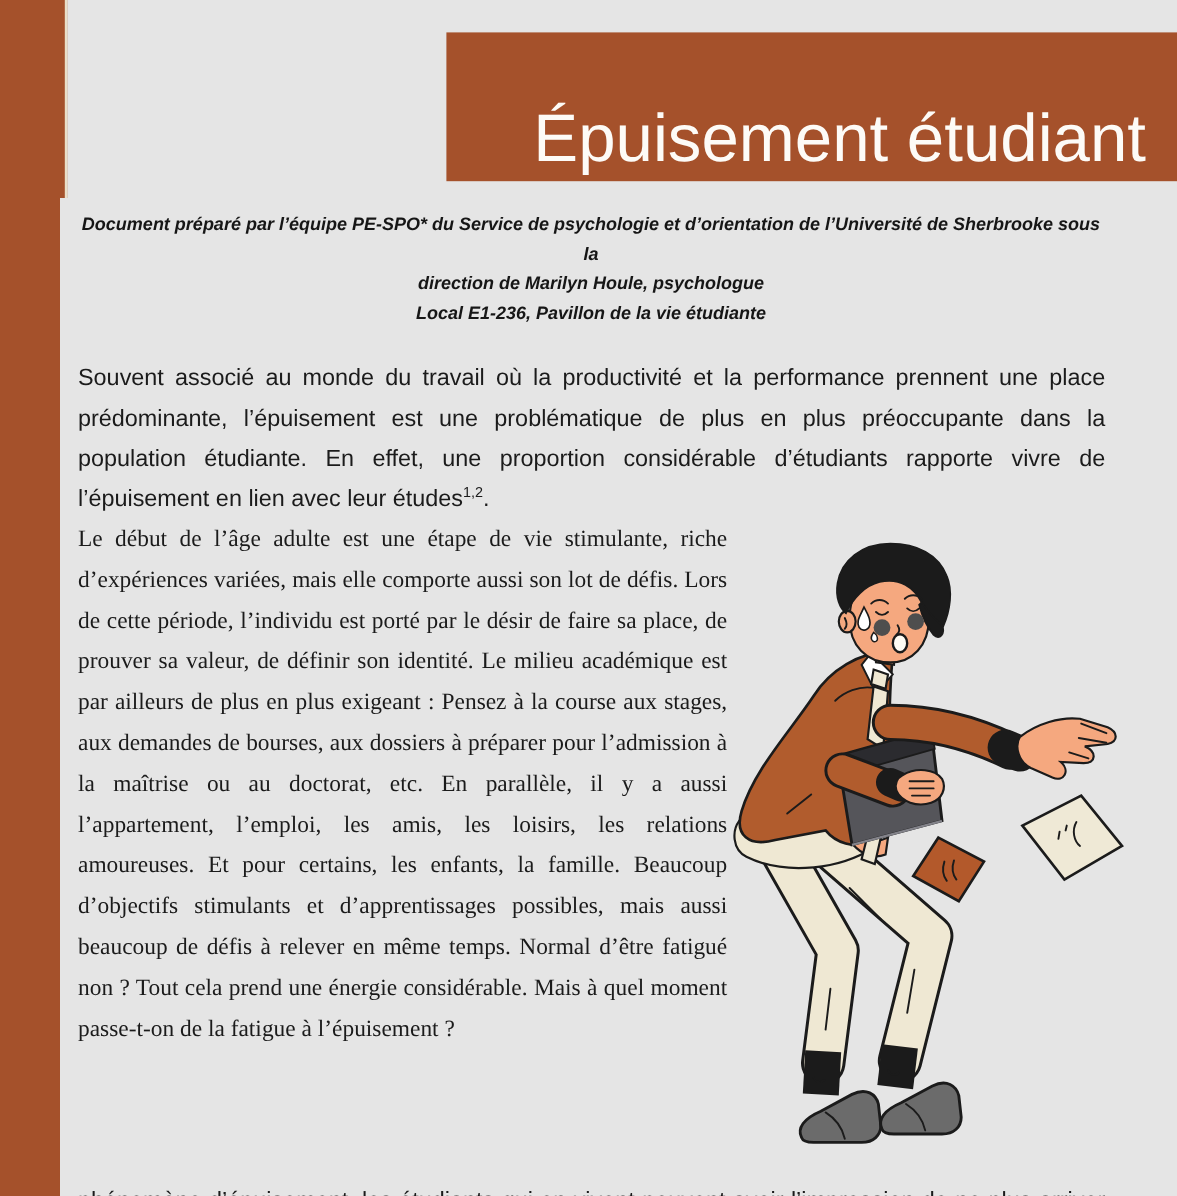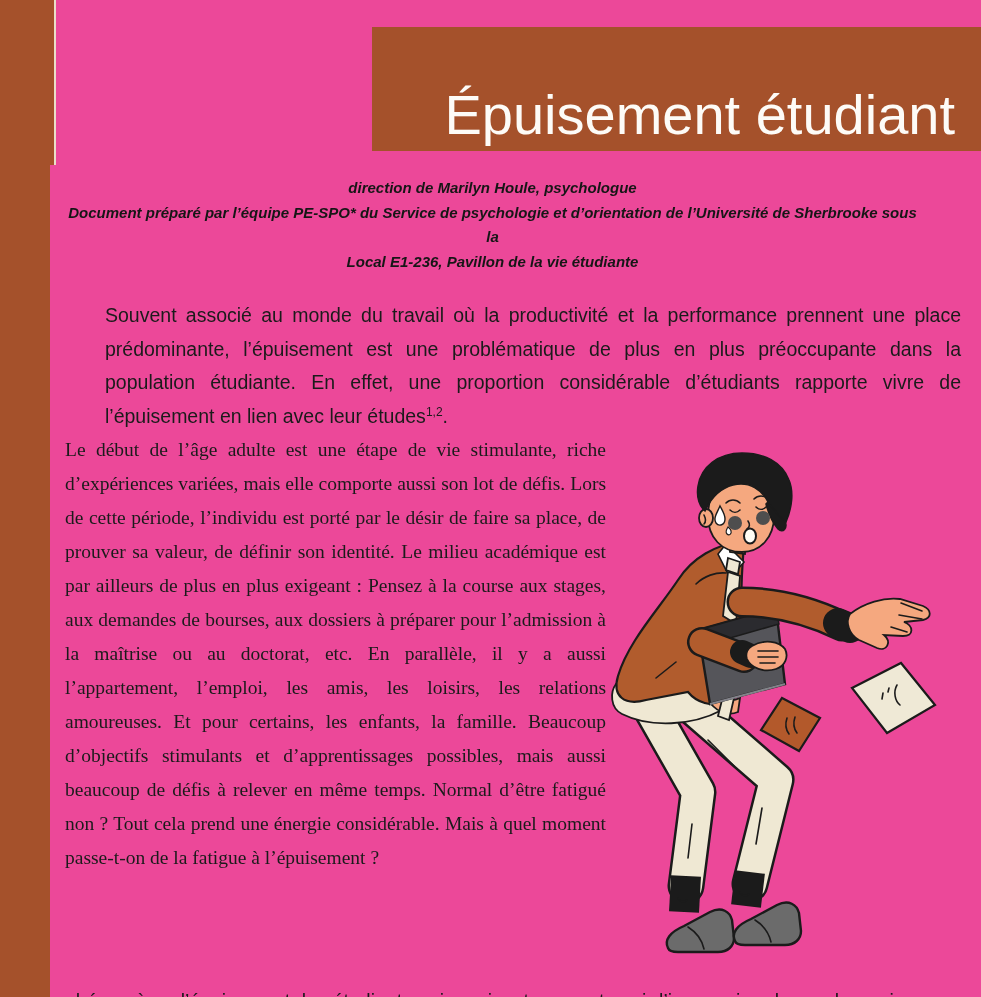--- a/index.html
+++ b/index.html
@@ -2,39 +2,39 @@
 <html style="--accent: #A5512B; --text: #1A1A1A; --cream: #EFE8D3; --jacket: #B15C2D; --skin: #F5A87F; --folder: #55555A; --shoe: #6B6B6B; --ink: #1B1B1B; --paper-orange: #B3592B;"><head>
 <meta charset="utf-8">
 <style>
   :root{
     --accent:#A5512B; --text:#1A1A1A; --cream:#EFE8D3; --jacket:#B15C2D;
     --skin:#F5A87F; --folder:#55555A; --shoe:#6B6B6B; --ink:#1B1B1B; --paper-orange:#B3592B;
   }
   *{margin:0;padding:0;box-sizing:border-box;}
   html,body{background:#888;}
   #page{
-    position:relative;width:981px;height:997px;background:#ec4899;overflow:hidden;
+    position:relative;width:981px;height:997px;background:#e5e5e5;overflow:hidden;
     font-family:"Liberation Sans","DejaVu Sans",sans-serif;color:var(--text);
     margin:0 auto;
   }
   #left-bar{position:absolute;left:0;top:0;width:50px;height:997px;background:var(--accent);}
   #left-bar-trim{position:absolute;left:50px;top:0;width:6px;height:165px;background:var(--accent);border-right:2px solid #EADFC8;}
   #banner{position:absolute;left:372px;top:27px;width:609px;height:124px;background:var(--accent);}
   #banner h1{
     position:absolute;right:26px;bottom:8px;color:#FDFBF7;font-size:56px;font-weight:300;
     letter-spacing:0px;white-space:nowrap;line-height:1;
   }
   #credits{
     position:absolute;left:65px;top:176px;width:855px;text-align:center;
     font-style:italic;font-weight:bold;font-size:15px;line-height:24.5px;color:#161616;
   }
   .body-par{
     font-size:19.5px;color:#1b1b1b;text-align:justify;hyphens:none;
   }
-  #p1{position:absolute;left:65px;top:299px;width:856px;line-height:33.5px;margin-left:40px;}
+  #p1{position:absolute;left:65px;top:299px;width:856px;line-height:33.5px;}
   #p1 sup{font-size:12px;line-height:0;}
   #p2{position:absolute;left:65px;top:433px;width:541px;line-height:34px;font-family:Liberation Serif, serif;}
   #p3{position:absolute;left:65px;top:949px;width:541px;line-height:34px;white-space:nowrap;text-align:justify;text-align-last:justify;overflow:hidden;}
   #p4{position:absolute;left:65px;top:984px;width:856px;height:13px;line-height:34px;overflow:hidden;}
   #illu{position:absolute;left:592px;top:446px;width:388px;height:528px;}
   .skin{fill:var(--skin);stroke:var(--ink);stroke-width:1.8px;}
   .cream{fill:var(--cream);stroke:var(--ink);stroke-width:1.8px;}
   .jacket{fill:var(--jacket);stroke:var(--ink);stroke-width:2.2px;}
   .hairf{fill:var(--ink);stroke:var(--ink);stroke-width:1.5px;}
   .detail{stroke:var(--ink);stroke-width:1.6px;fill:none;stroke-linecap:round;}
@@ -45,22 +45,22 @@
 <div id="page">
 
   <div id="left-bar"></div>
   <div id="left-bar-trim"></div>
 
   <div id="banner">
     <h1>Épuisement étudiant</h1>
   </div>
 
   <div id="credits">
+    <div>Document préparé par l’équipe PE-SPO*  du Service de psychologie et d’orientation de l’Université de Sherbrooke sous la</div>
     <div>direction de Marilyn Houle, psychologue</div>
-    <div>Document préparé par l’équipe PE-SPO*  du Service de psychologie et d’orientation de l’Université de Sherbrooke sous la</div>
     <div>Local E1-236, Pavillon de la vie étudiante</div>
   </div>
 
   <p id="p1" class="body-par"><span>Souvent associé au monde du travail où la productivité et la performance prennent une place prédominante, l’épuisement est une problématique de plus en plus préoccupante dans la population étudiante. En effet, une proportion considérable d’étudiants rapporte vivre de l’épuisement en lien avec leur études</span><sup>1,2</sup><span>.</span></p>
 
   <p id="p2" class="body-par">Le début de l’âge adulte est une étape de vie stimulante, riche d’expériences variées, mais elle comporte aussi son lot de défis. Lors de cette période, l’individu est porté par le désir de faire sa place, de prouver sa valeur, de définir son identité. Le milieu académique est par ailleurs de plus en plus exigeant : Pensez à la course aux stages, aux demandes de bourses, aux dossiers à préparer pour l’admission à la maîtrise ou au doctorat, etc. En parallèle, il y a aussi l’appartement, l’emploi, les amis, les loisirs, les relations amoureuses. Et pour certains, les enfants, la famille. Beaucoup d’objectifs stimulants et d’apprentissages possibles, mais aussi beaucoup de défis à relever en même temps. Normal d’être fatigué non ? Tout cela prend une énergie considérable. Mais à quel moment passe-t-on de la fatigue à l’épuisement ?</p>
 
 
   <p id="p4" class="body-par">phénomène d’épuisement, les étudiants qui en vivent peuvent avoir l’impression de ne plus arriver à suivre le rythme de leur parcours</p>
 

